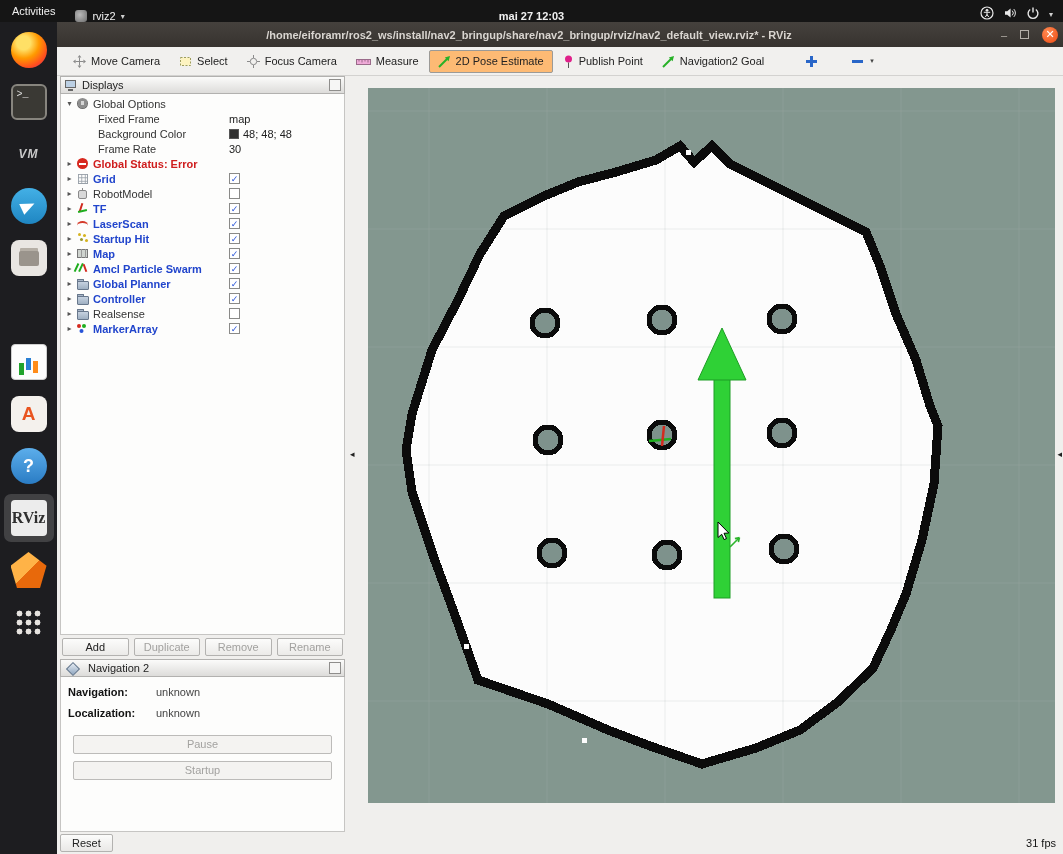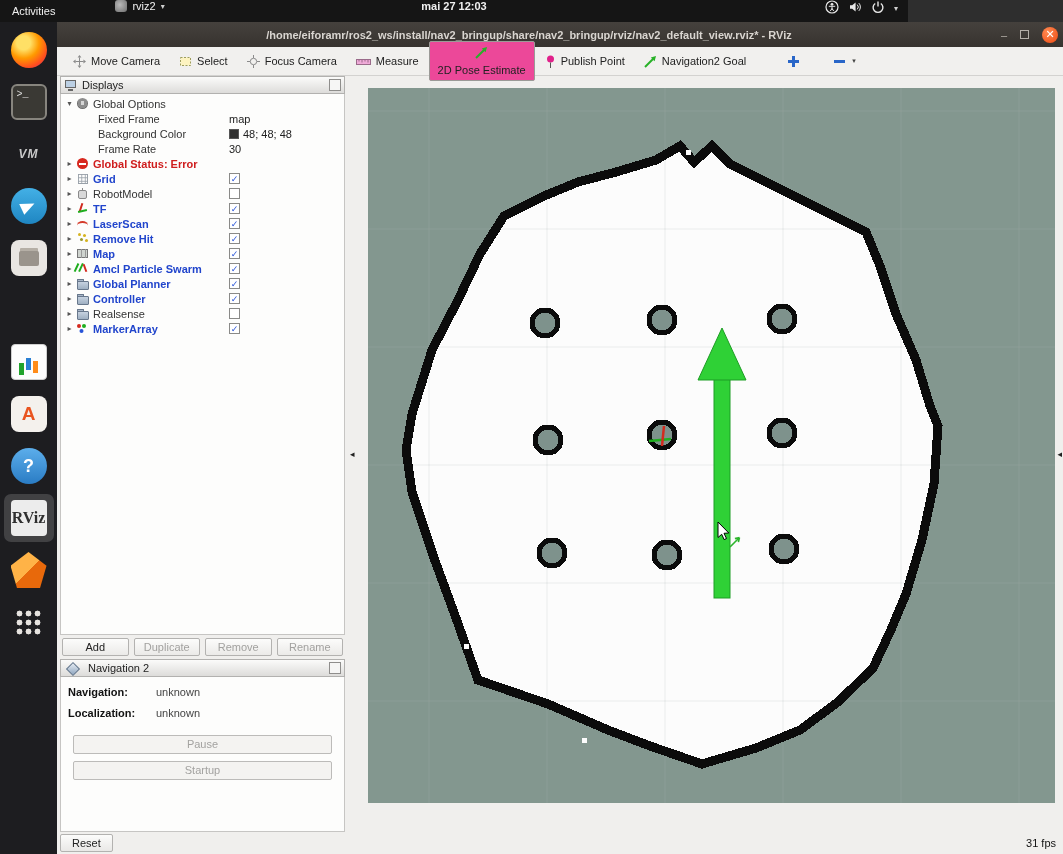--- a/index.html
+++ b/index.html
@@ -1,21 +1,21 @@
 <!DOCTYPE html>
 <html><head>
 <meta charset="utf-8">
 <style>
   * { box-sizing: border-box; margin: 0; padding: 0; }
   html,body { width:1063px; height:854px; overflow:hidden;
     font-family:"Liberation Sans","DejaVu Sans",sans-serif; background:#2e2e2e; }
 
   
-  .topbar { position:absolute; top:0; left:0; width:908px; height:22px;
-    background:#151515; color:#f0f0f0; font-size:11px; display:flex; align-items:flex-start; z-index:30;gap:40px; }
+  .topbar { position:absolute; top:0; left:0; width:1063px; height:22px;
+    background:#151515; color:#f0f0f0; font-size:11px; display:flex; align-items:flex-end; z-index:30; }
   .tb-activities { padding:0 12px; height:100%; display:flex; align-items:center; }
   .tb-app { display:flex; align-items:center; gap:5px; padding:0 8px; }
   .tb-appicon { width:12px; height:12px; border-radius:3px; background:radial-gradient(circle at 40% 40%,#b9b9b9,#6d6d6d); }
   .tb-caret { font-size:8px; color:#cfcfcf; }
   .tb-clock { position:absolute; left:50%; transform:translateX(-50%); font-weight:bold; }
   .tb-right { margin-left:auto; display:flex; align-items:center; gap:9px; padding-right:10px; }
 
   
   .dock { position:absolute; top:22px; left:0; width:57px; height:832px;
     background:rgba(28,28,32,.95); display:flex; flex-direction:column; align-items:center;
@@ -58,21 +58,21 @@
   .wc-close { width:16px; height:16px; border-radius:50%; background:radial-gradient(circle at 35% 30%,#ff8a52,#ee4a12);
     color:#fff; font-size:11px; line-height:15px; text-align:center; font-weight:normal; }
 
   .menubar { height:21px; flex:none; background:#f1f0ee; border-bottom:1px solid #dcdbd9;
     display:flex; align-items:center; padding-left:5px; font-size:11px; color:#2c2c2c; }
   .menu-item { padding:0 8px; }
 
   .toolbar { height:29px; flex:none; background:#f1f0ee; border-bottom:1px solid #d3d2d0;
     display:flex; align-items:center; padding-left:7px; gap:1px; font-size:11px; color:#222; }
   .tbtn { display:flex; align-items:center; gap:5px; padding:4px 8px; border:1px solid transparent; border-radius:2px; }
-  .tbtn.active { background:#ec4899; border-color:#9b9a97;flex-direction:column; }
+  .tbtn.active { background:#fdba74; border-color:#9b9a97; }
   .tb-ico { display:flex; align-items:center; }
   .tb-caret2 { font-size:7px; color:#444; margin-left:1px; }
   .tbtn[data-name="tool-add-tool"] { margin-left:22px; }
   .tbtn[data-name="tool-remove-tool"] { margin-left:14px; }
 
   
   .content { flex:1; min-height:0; display:flex; position:relative; }
   .left-panel { width:285px; margin-left:3px; flex:none; display:flex; flex-direction:column; font-size:11px; }
   .panel-header { height:18px; flex:none; background:linear-gradient(#fbfbfa,#dddcda);
     border:1px solid #b2b1af; display:flex; align-items:center; gap:5px; padding:0 3px; color:#222; }
@@ -362,21 +362,21 @@
             </div>
             <div class="trow k-display" data-name="tree-row-laserscan">
               <span class="arr" data-name="expand-arrow-icon">▸</span>
               <span class="ic ic-laser" data-name="laser-icon"></span>
               <span class="tlabel s-blue" data-name="tree-row-label">LaserScan</span>
               <span class="cb on" data-name="display-enabled-checkbox">✓</span>
             </div>
             <div class="trow k-display" data-name="tree-row-bumper-hit">
               <span class="arr" data-name="expand-arrow-icon">▸</span>
               <span class="ic ic-bumper" data-name="bumper-icon"></span>
-              <span class="tlabel s-blue" data-name="tree-row-label">Remove Hit</span>
+              <span class="tlabel s-blue" data-name="tree-row-label">Startup Hit</span>
               <span class="cb on" data-name="display-enabled-checkbox">✓</span>
             </div>
             <div class="trow k-display" data-name="tree-row-map">
               <span class="arr" data-name="expand-arrow-icon">▸</span>
               <span class="ic ic-map" data-name="map-icon"></span>
               <span class="tlabel s-blue" data-name="tree-row-label">Map</span>
               <span class="cb on" data-name="display-enabled-checkbox">✓</span>
             </div>
             <div class="trow k-display" data-name="tree-row-amcl-particle-swarm">
               <span class="arr" data-name="expand-arrow-icon">▸</span>

